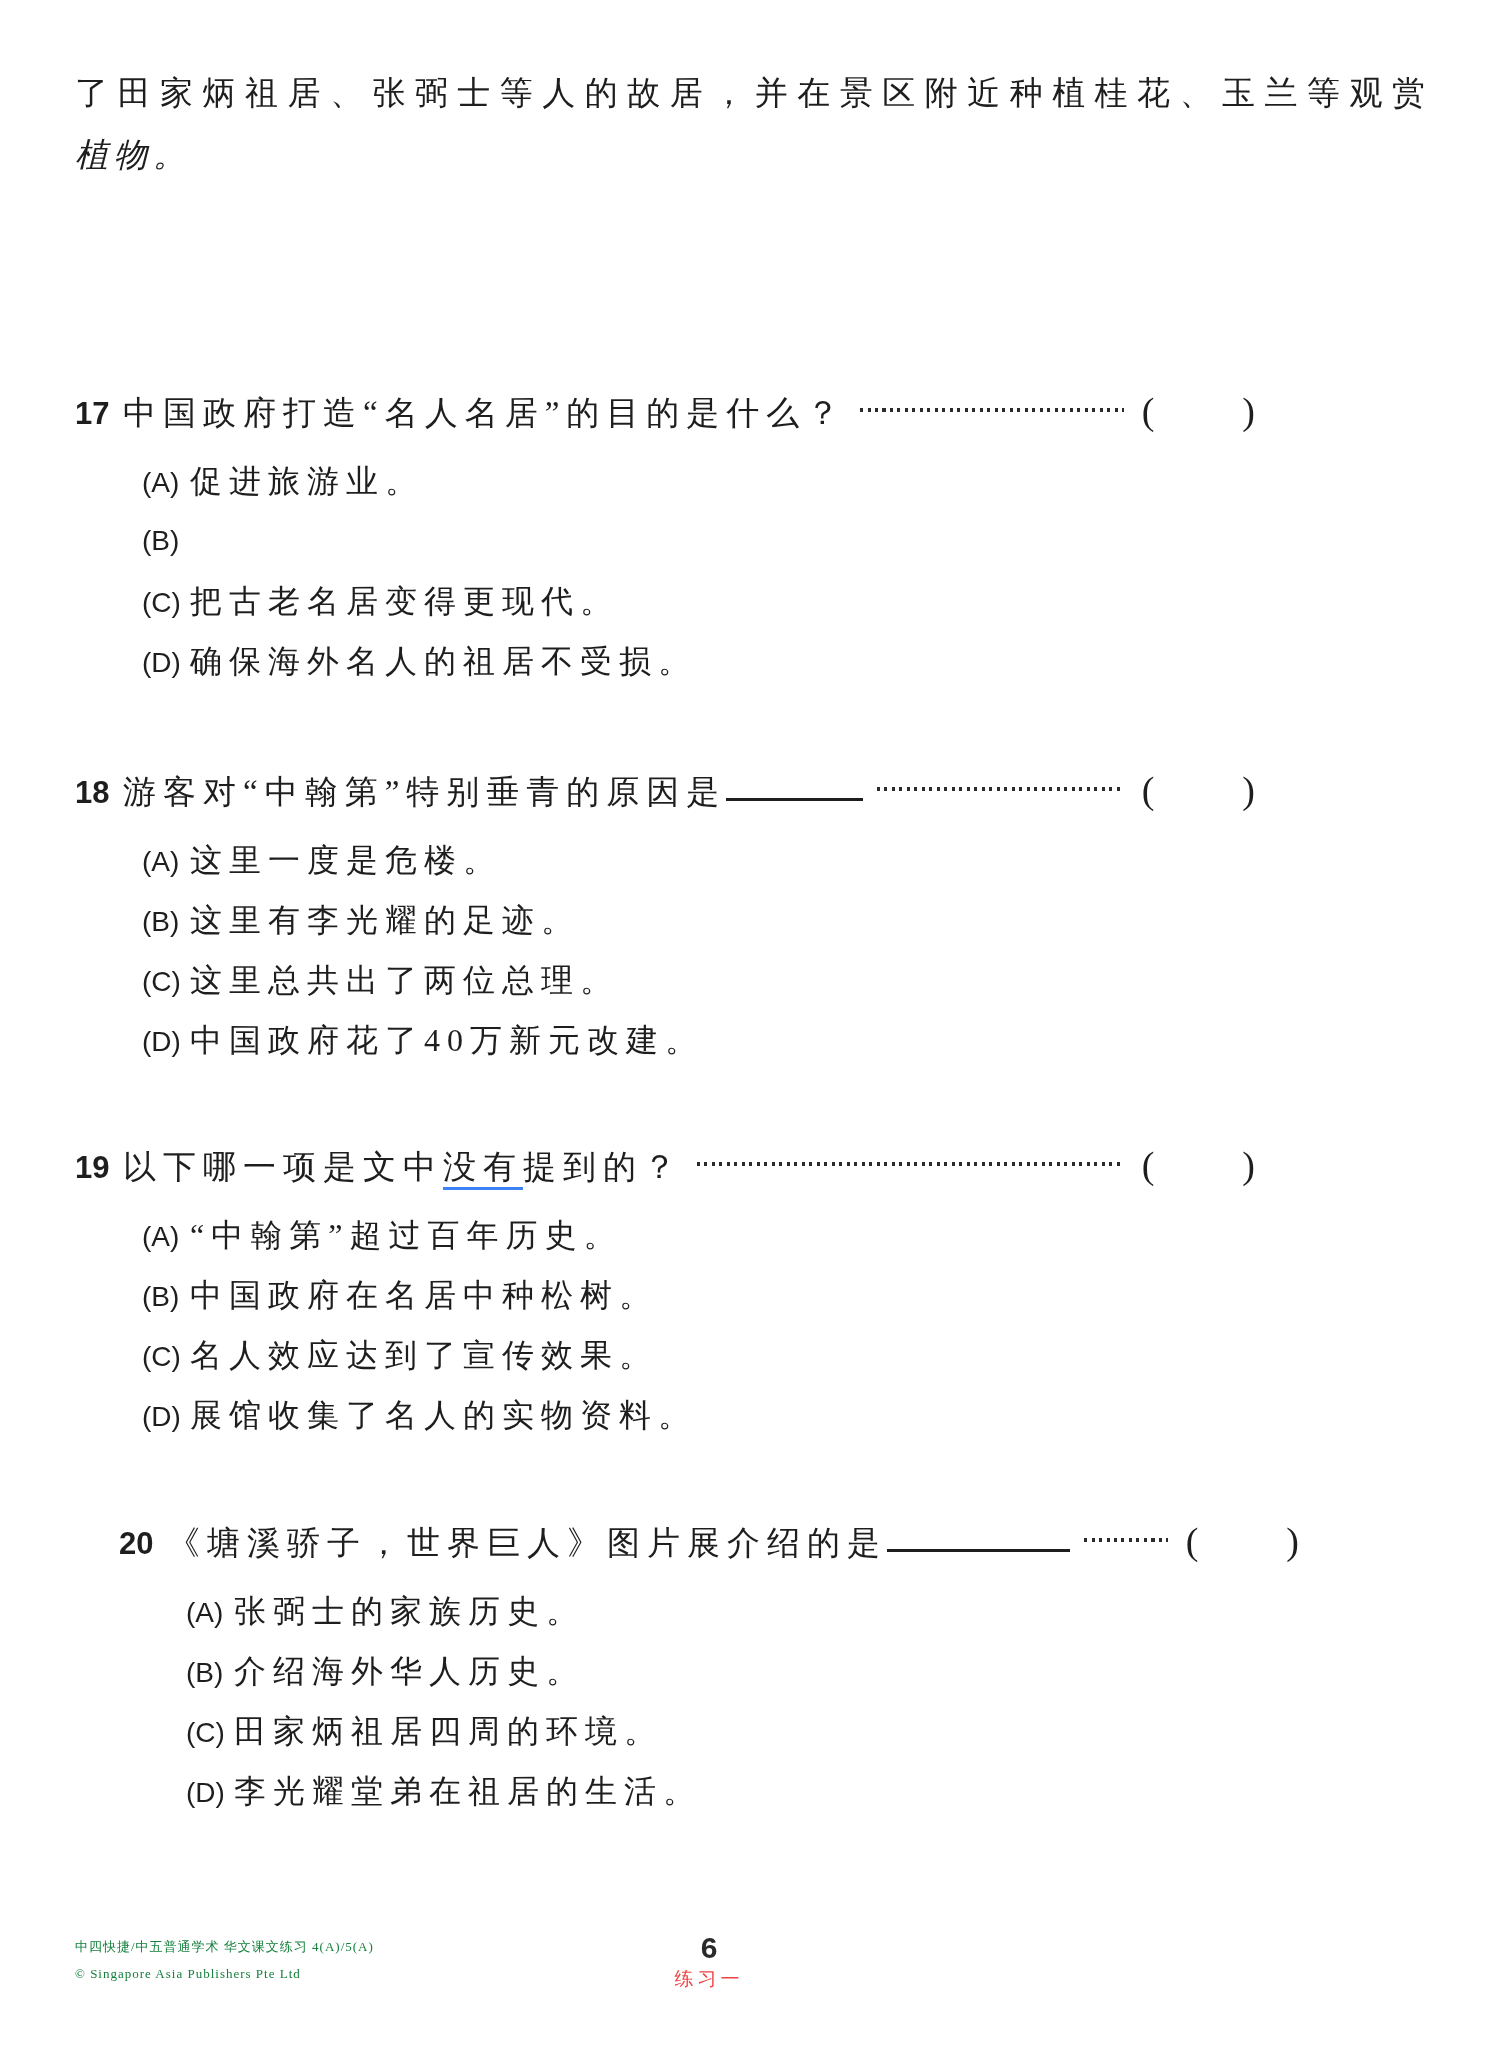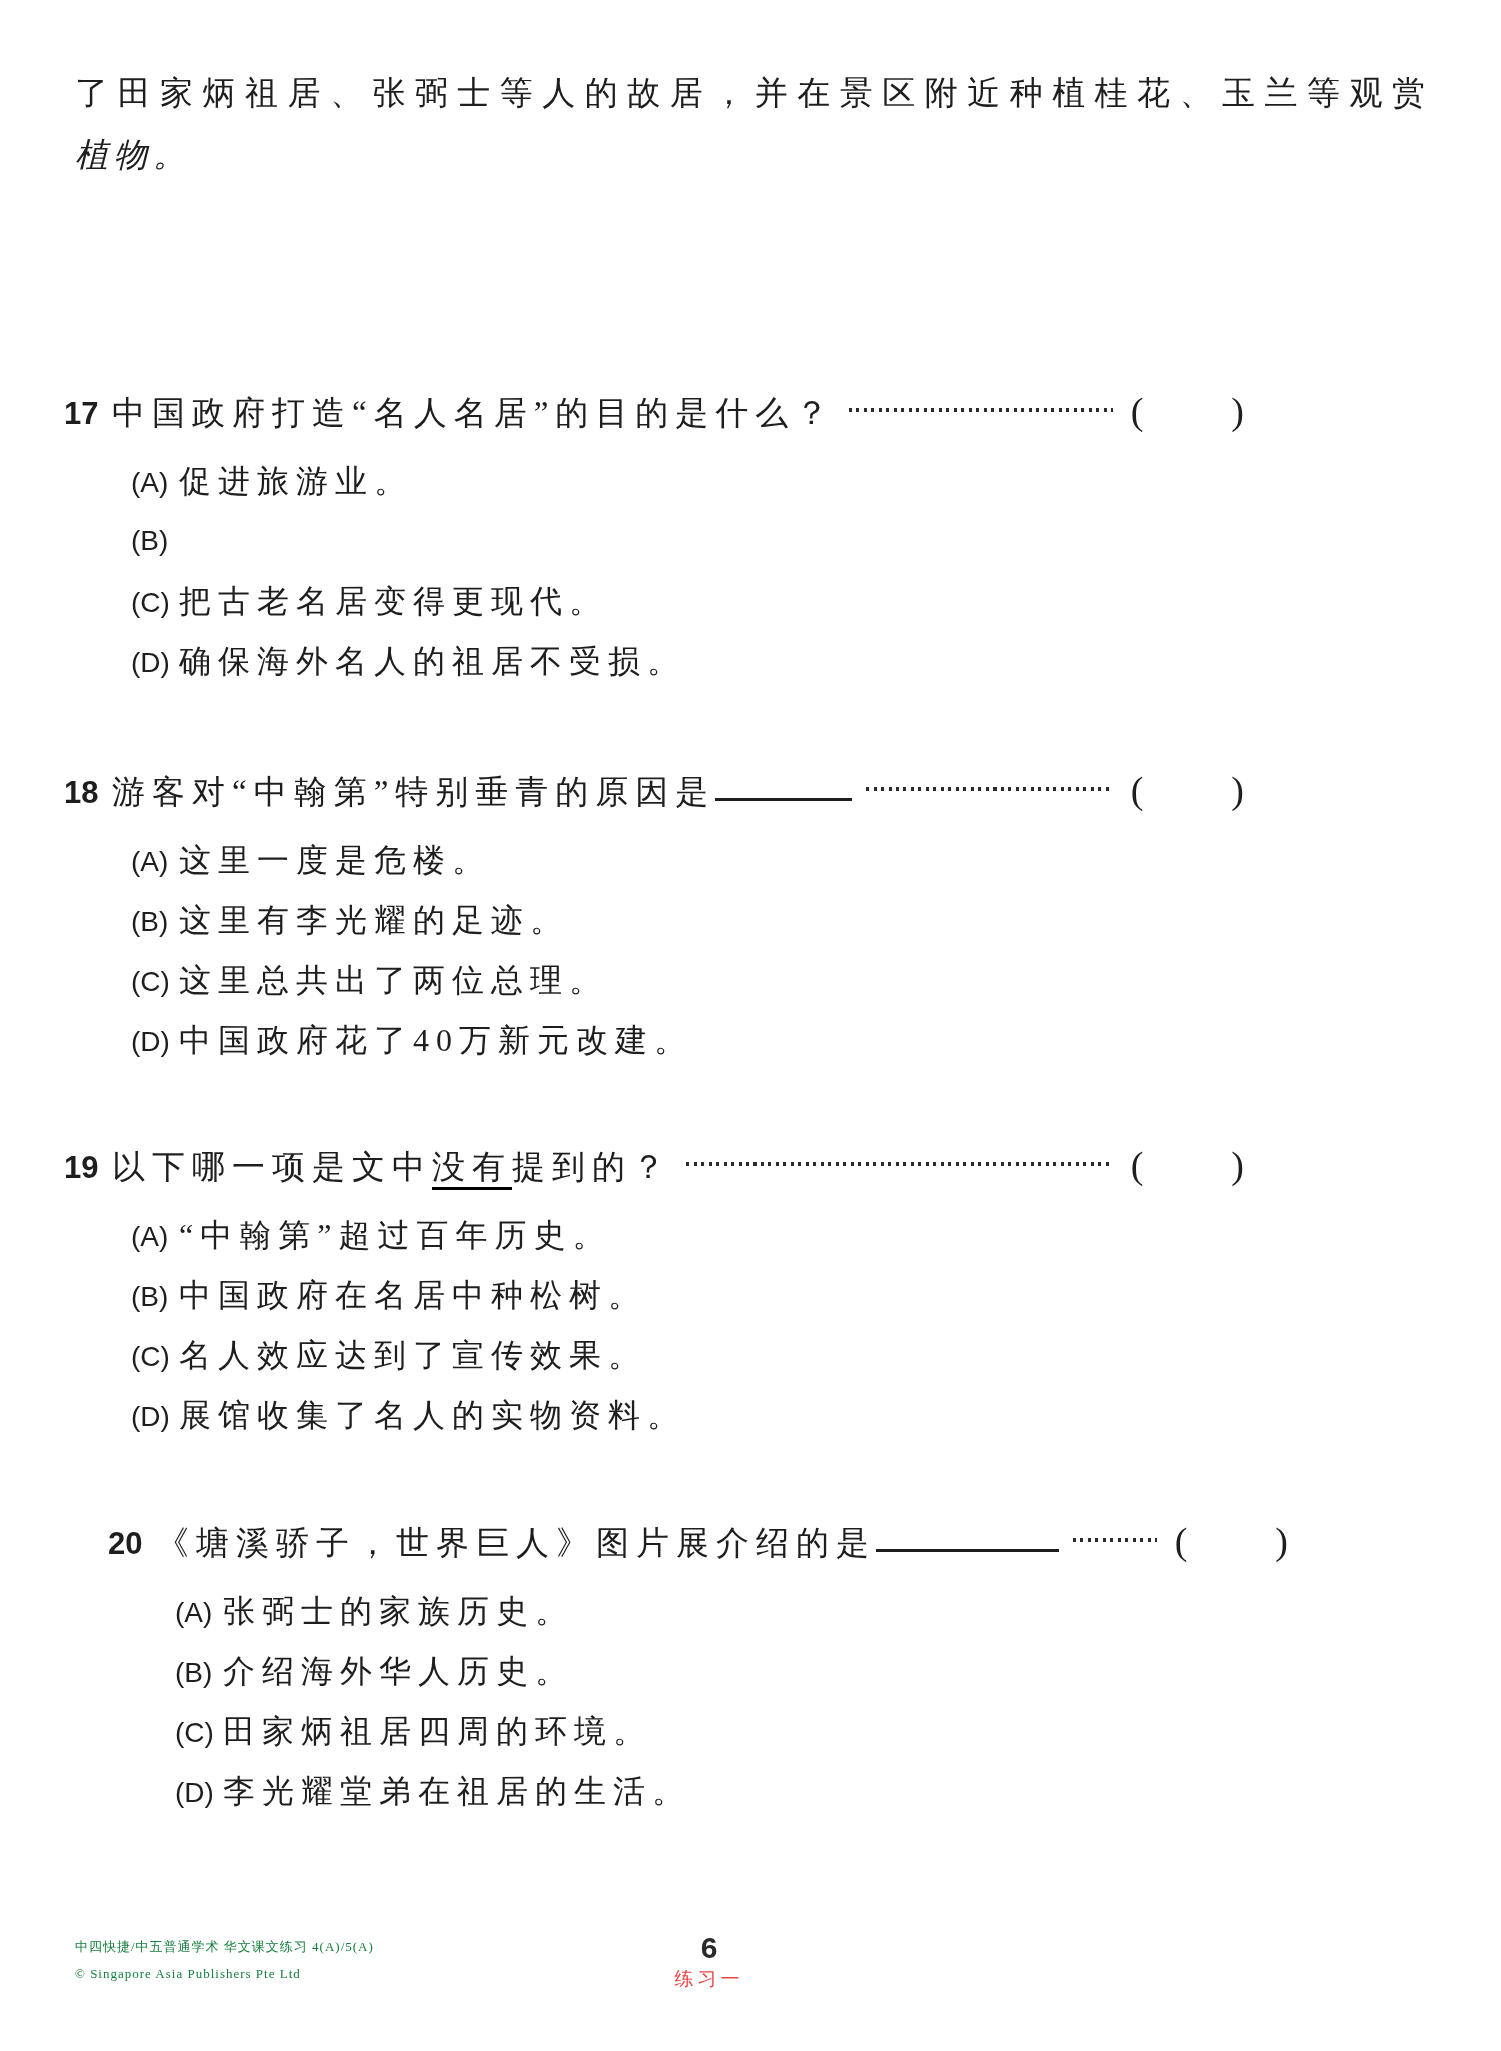--- a/index.html
+++ b/index.html
@@ -20,21 +20,21 @@
     width: 1356px;
     font-size: 33px;
     line-height: 62px;
     letter-spacing: 6px;
   }
   .passage-line { text-align: justify; text-align-last: justify; }
   .passage-line.first { text-indent: 58px; }
   .passage-line.last  { text-align: left; text-align-last: left; font-style: italic; }
 
   
-  .qblock { position: absolute; left: 64px; width: 1180px; }
+  .qblock { position: absolute; left: 75px; width: 1180px; }
   .qb-17 { top: 381px; }
   .qb-18 { top: 760px; }
   .qb-19 { top: 1135px; }
   .qb-20 { top: 1511px; margin-left: 44px; }
 
   .q-line {
     display: flex;
     align-items: baseline;
     height: 60px;
     line-height: 60px;
@@ -44,21 +44,21 @@
   }
   .q-num {
     width: 48px;
     flex: 0 0 48px;
     font-family: "Liberation Sans", "DejaVu Sans", sans-serif;
     font-weight: 700;
     font-size: 31px;
     letter-spacing: 0;
   }
   .q-text { flex: 0 0 auto; }
-  .q-text .u { border-bottom: 3px solid #000000; padding-bottom: 2px; }
+  .q-text .u { border-bottom: 3px solid #3b82f6; padding-bottom: 2px; }
   .q-blank {
     flex: 0 0 auto;
     border-bottom: 3px solid #1e1e1e;
     transform: translateY(-2px);
   }
   .blank-18 { width: 137px; }
   .blank-20 { width: 183px; }
   .q-dots {
     flex: 1 1 auto;
     height: 4px;

